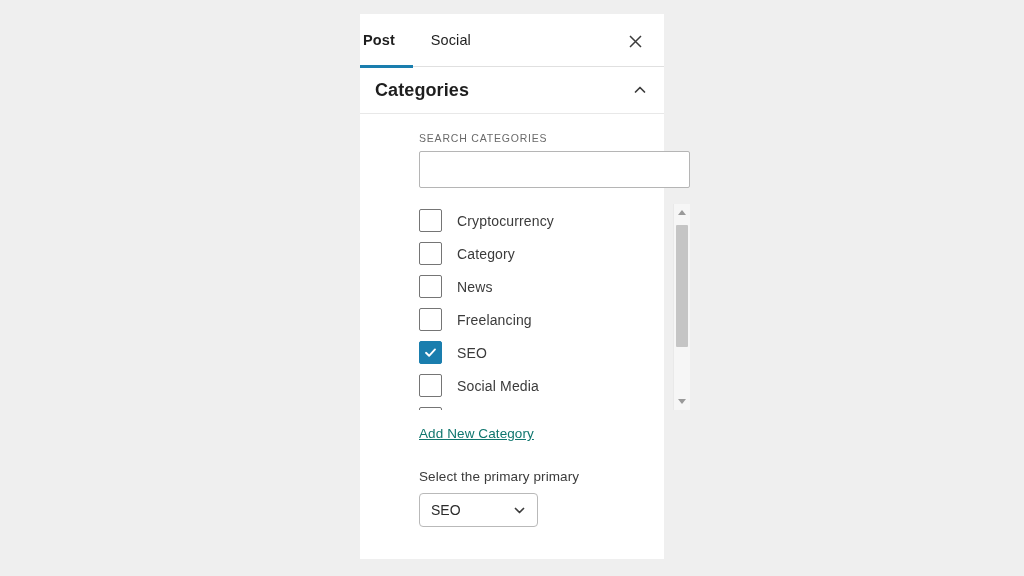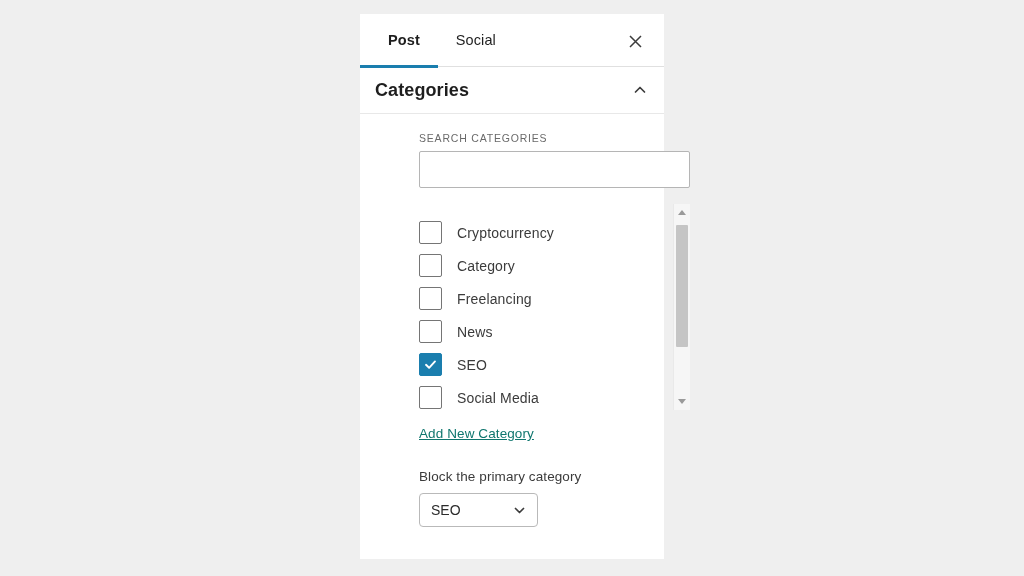--- a/index.html
+++ b/index.html
@@ -42,21 +42,21 @@
     align-items: center;
     padding: 0 18px;
     font-size: 14.5px;
     color: #1e1e1e;
     cursor: pointer;
     background: transparent;
     border: none;
     font-family: "Liberation Sans", sans-serif;
     letter-spacing: 0.1px;
   }
-  .tab:first-child { padding-left: 28px; }
+  .tab:first-child { padding-left: 3px; }
 
   .tab.active { font-weight: 600; }
   .tab.active::after {
     content: "";
     position: absolute;
     left: 0;
     right: 0;
     bottom: -1px;
     height: 3px;
     background: #1a7eae;
@@ -134,21 +134,21 @@
   .list-wrap {
     position: relative;
     margin-top: 16px;
     width: 271px;
     height: 206px;
     overflow: hidden;
   }
 
   .list-inner {
     position: absolute;
-    top: 12px; left: 0;
+    top: 0; left: 0;
     width: 254px;
   }
 
   .cat-row {
     display: flex;
     align-items: center;
     height: 33px;
     cursor: pointer;
   }
 
@@ -311,25 +311,25 @@
           <div class="cat-row">
             <span class="cbox"></span>
             <span class="cat-label">Cryptocurrency</span>
           </div>
           <div class="cat-row">
             <span class="cbox"></span>
             <span class="cat-label">Category</span>
           </div>
           <div class="cat-row">
             <span class="cbox"></span>
+            <span class="cat-label">News</span>
+          </div>
+          <div class="cat-row">
+            <span class="cbox"></span>
             <span class="cat-label">Freelancing</span>
-          </div>
-          <div class="cat-row">
-            <span class="cbox"></span>
-            <span class="cat-label">News</span>
           </div>
           <div class="cat-row">
             <span class="cbox checked">
               <svg class="tick" width="15" height="15" viewBox="0 0 15 15">
                 <path d="M3 7.8 L6.1 10.8 L12 4.4" stroke="#ffffff" stroke-width="1.9" fill="none" stroke-linecap="round" stroke-linejoin="round"></path>
               </svg>
             </span>
             <span class="cat-label">SEO</span>
           </div>
           <div class="cat-row">
@@ -349,21 +349,21 @@
         <div class="sbar-btn down">
           <span class="sbar-arrow"></span>
         </div>
       </div>
     </div>
 
     
     <a class="add-link" href="#">Add New Category</a>
 
     
-    <div class="primary-label">Block the primary category</div>
+    <div class="primary-label">Select the primary primary</div>
 
     <div class="select-wrap">
       <div class="select-box">
         <span>SEO</span>
       </div>
       <span class="select-caret">
         <svg width="15" height="15" viewBox="0 0 15 15">
           <path d="M3.5 5.5 L7.5 9.5 L11.5 5.5" stroke="#3c3c3c" stroke-width="1.7" fill="none" stroke-linecap="round" stroke-linejoin="round"></path>
         </svg>
       </span>

